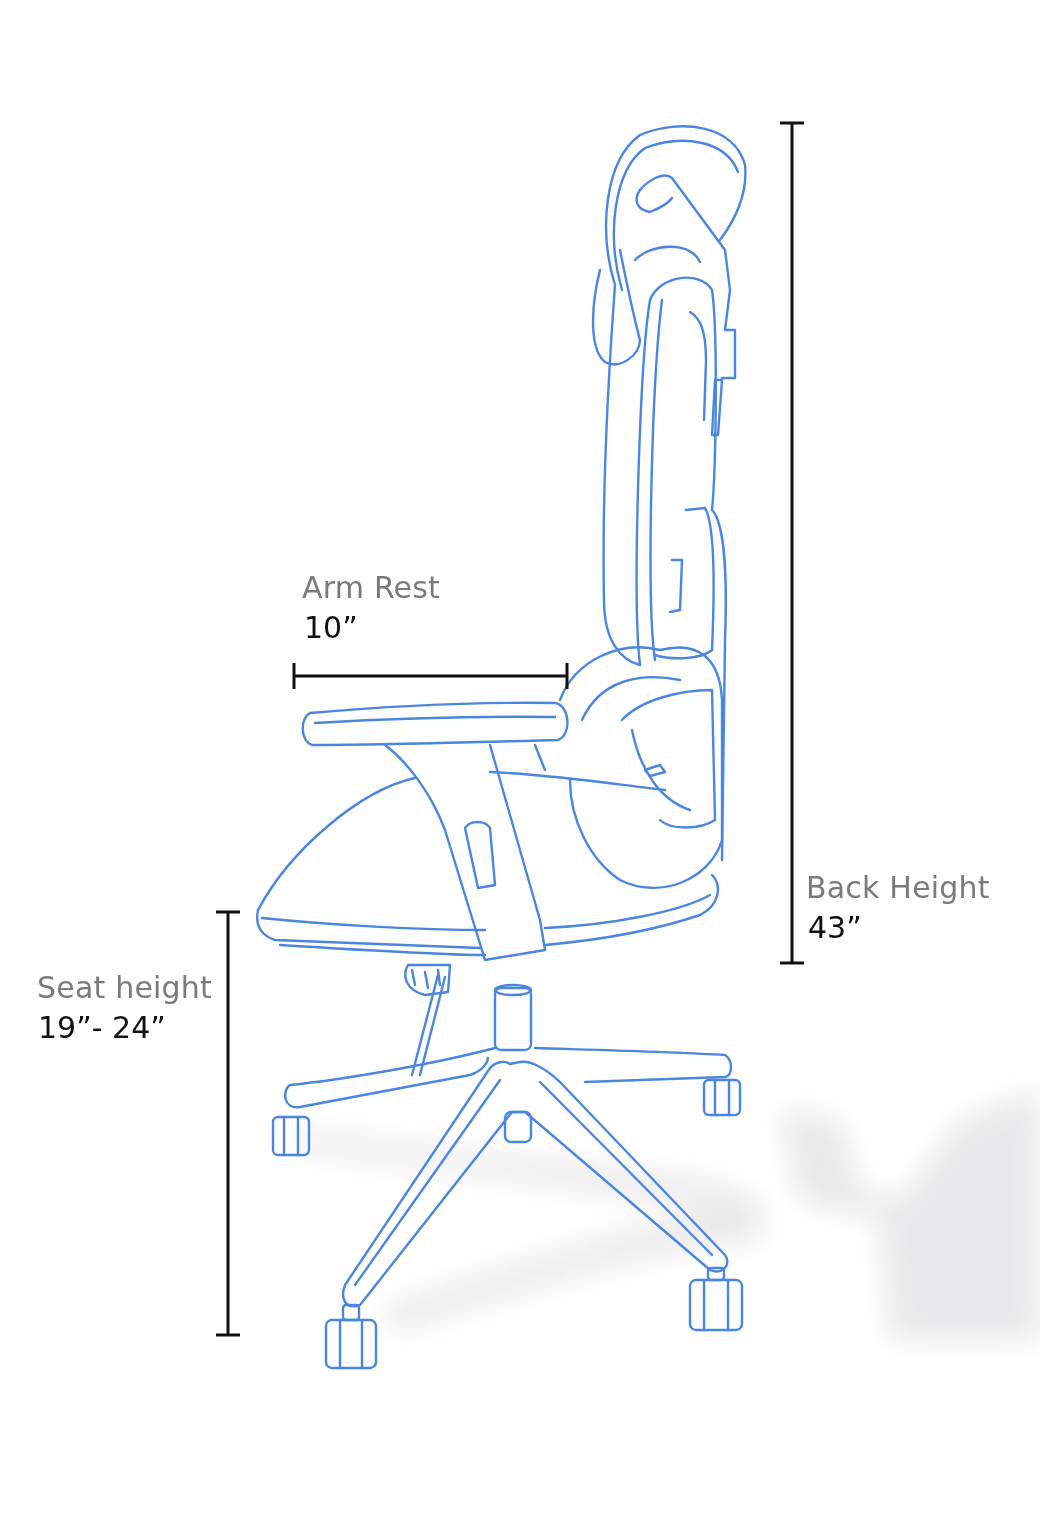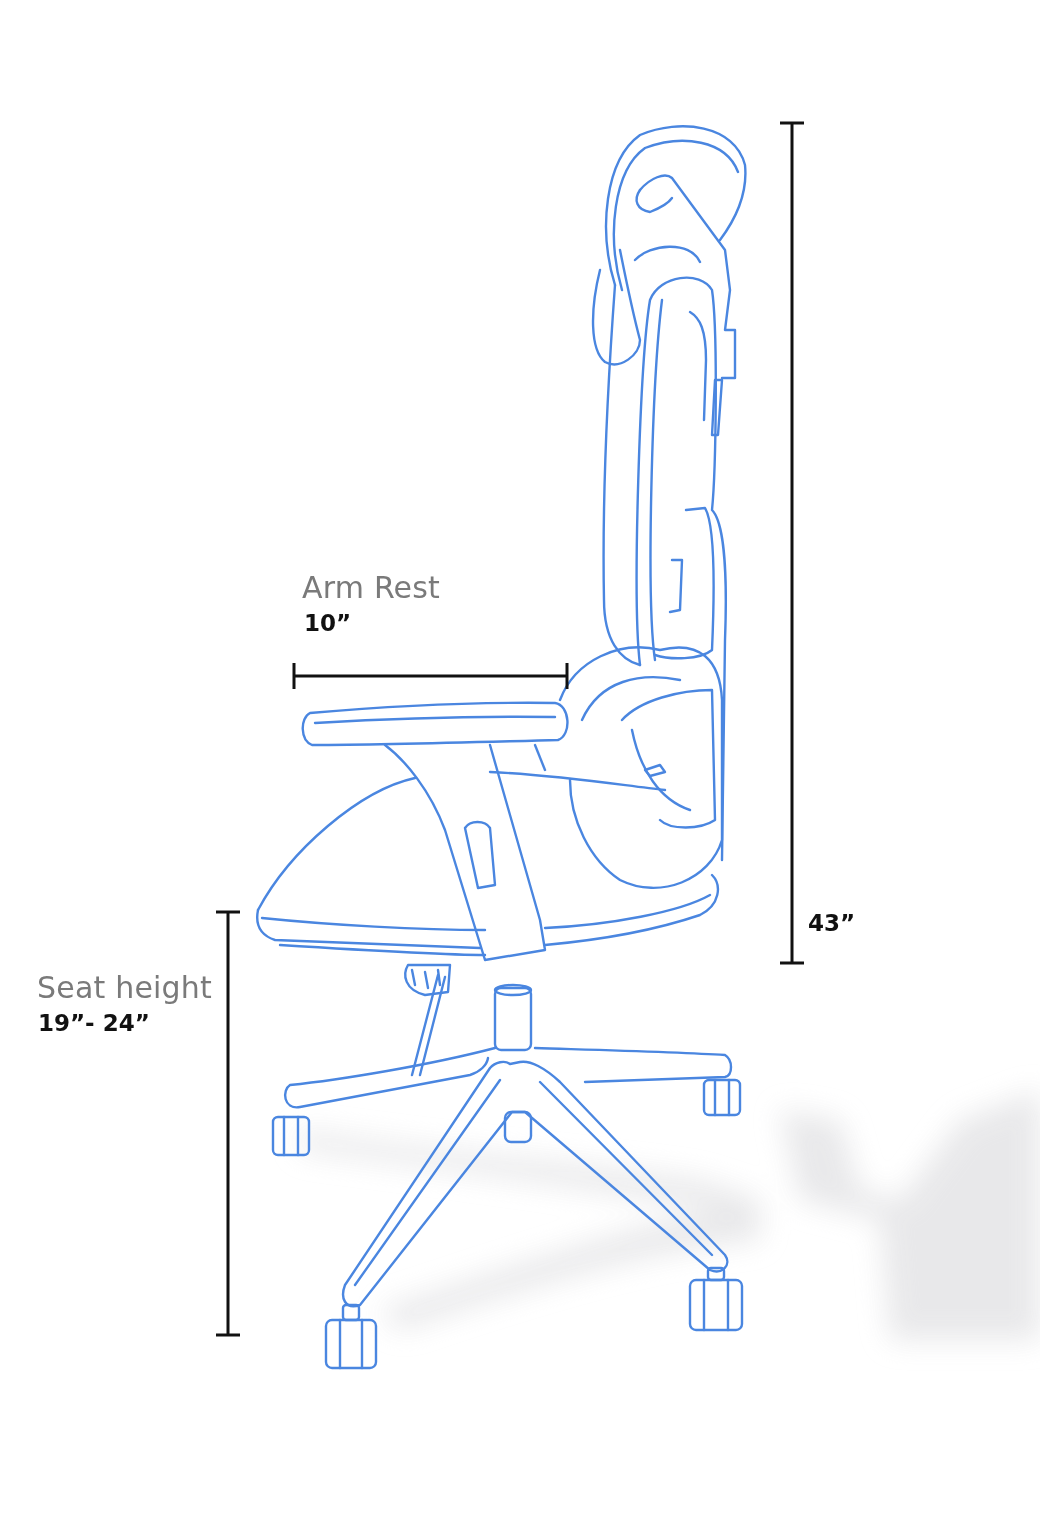--- a/index.html
+++ b/index.html
@@ -1,19 +1,19 @@
 <!DOCTYPE html>
 <html><head>
 <meta charset="utf-8">
 <style>
   html, body { margin:0; padding:0; background:#ffffff; }
   body { width:1040px; height:1520px; position:relative; overflow:hidden; font-family:"DejaVu Sans", sans-serif; }
   #stage { position:absolute; left:0; top:0; width:942px; height:1520px; }
   .label { position:absolute; color:#7a7a7a; font-size:30px; letter-spacing:0.2px; white-space:nowrap; }
-  .value { position:absolute; color:#111111; font-size:23px; white-space:nowrap;font-weight:bold; }
+  .value { position:absolute; color:#111111; font-size:30px; white-space:nowrap; }
   .line { stroke:#111; stroke-width:3; fill:none; }
   .cap  { stroke:#111; stroke-width:3; }
   .chair path, .chair rect, .chair ellipse, .chair line, .chair polyline, .chair circle { fill:none; stroke:#4a86e0; stroke-width:2.4; stroke-linecap:round; stroke-linejoin:round; }
   .shadow { fill:#e6e6e8; }
 </style>
 </head>
 <body>
 
 <div id="stage">
   <svg width="1040" height="1520" viewBox="0 0 1040 1520">
@@ -116,17 +116,18 @@
     <g>
       <line class="line" x1="228" y1="912" x2="228" y2="1335"></line>
       <line class="cap" x1="216" y1="912" x2="240" y2="912"></line>
       <line class="cap" x1="216" y1="1335" x2="240" y2="1335"></line>
     </g>
   </svg>
 
   <div class="label" style="left:302px; top:570px;">Arm Rest</div>
   <div class="value" style="left:304px; top:610px;">10”</div>
 
+  <div class="label" style="left:806px; top:870px;">Back Height</div>
   <div class="value" style="left:808px; top:910px;">43”</div>
 
   <div class="label" style="left:37px; top:970px;text-align:center;">Seat height</div>
   <div class="value" style="left:38px; top:1010px;">19”- 24”</div>
 </div>
 
 </body></html>

